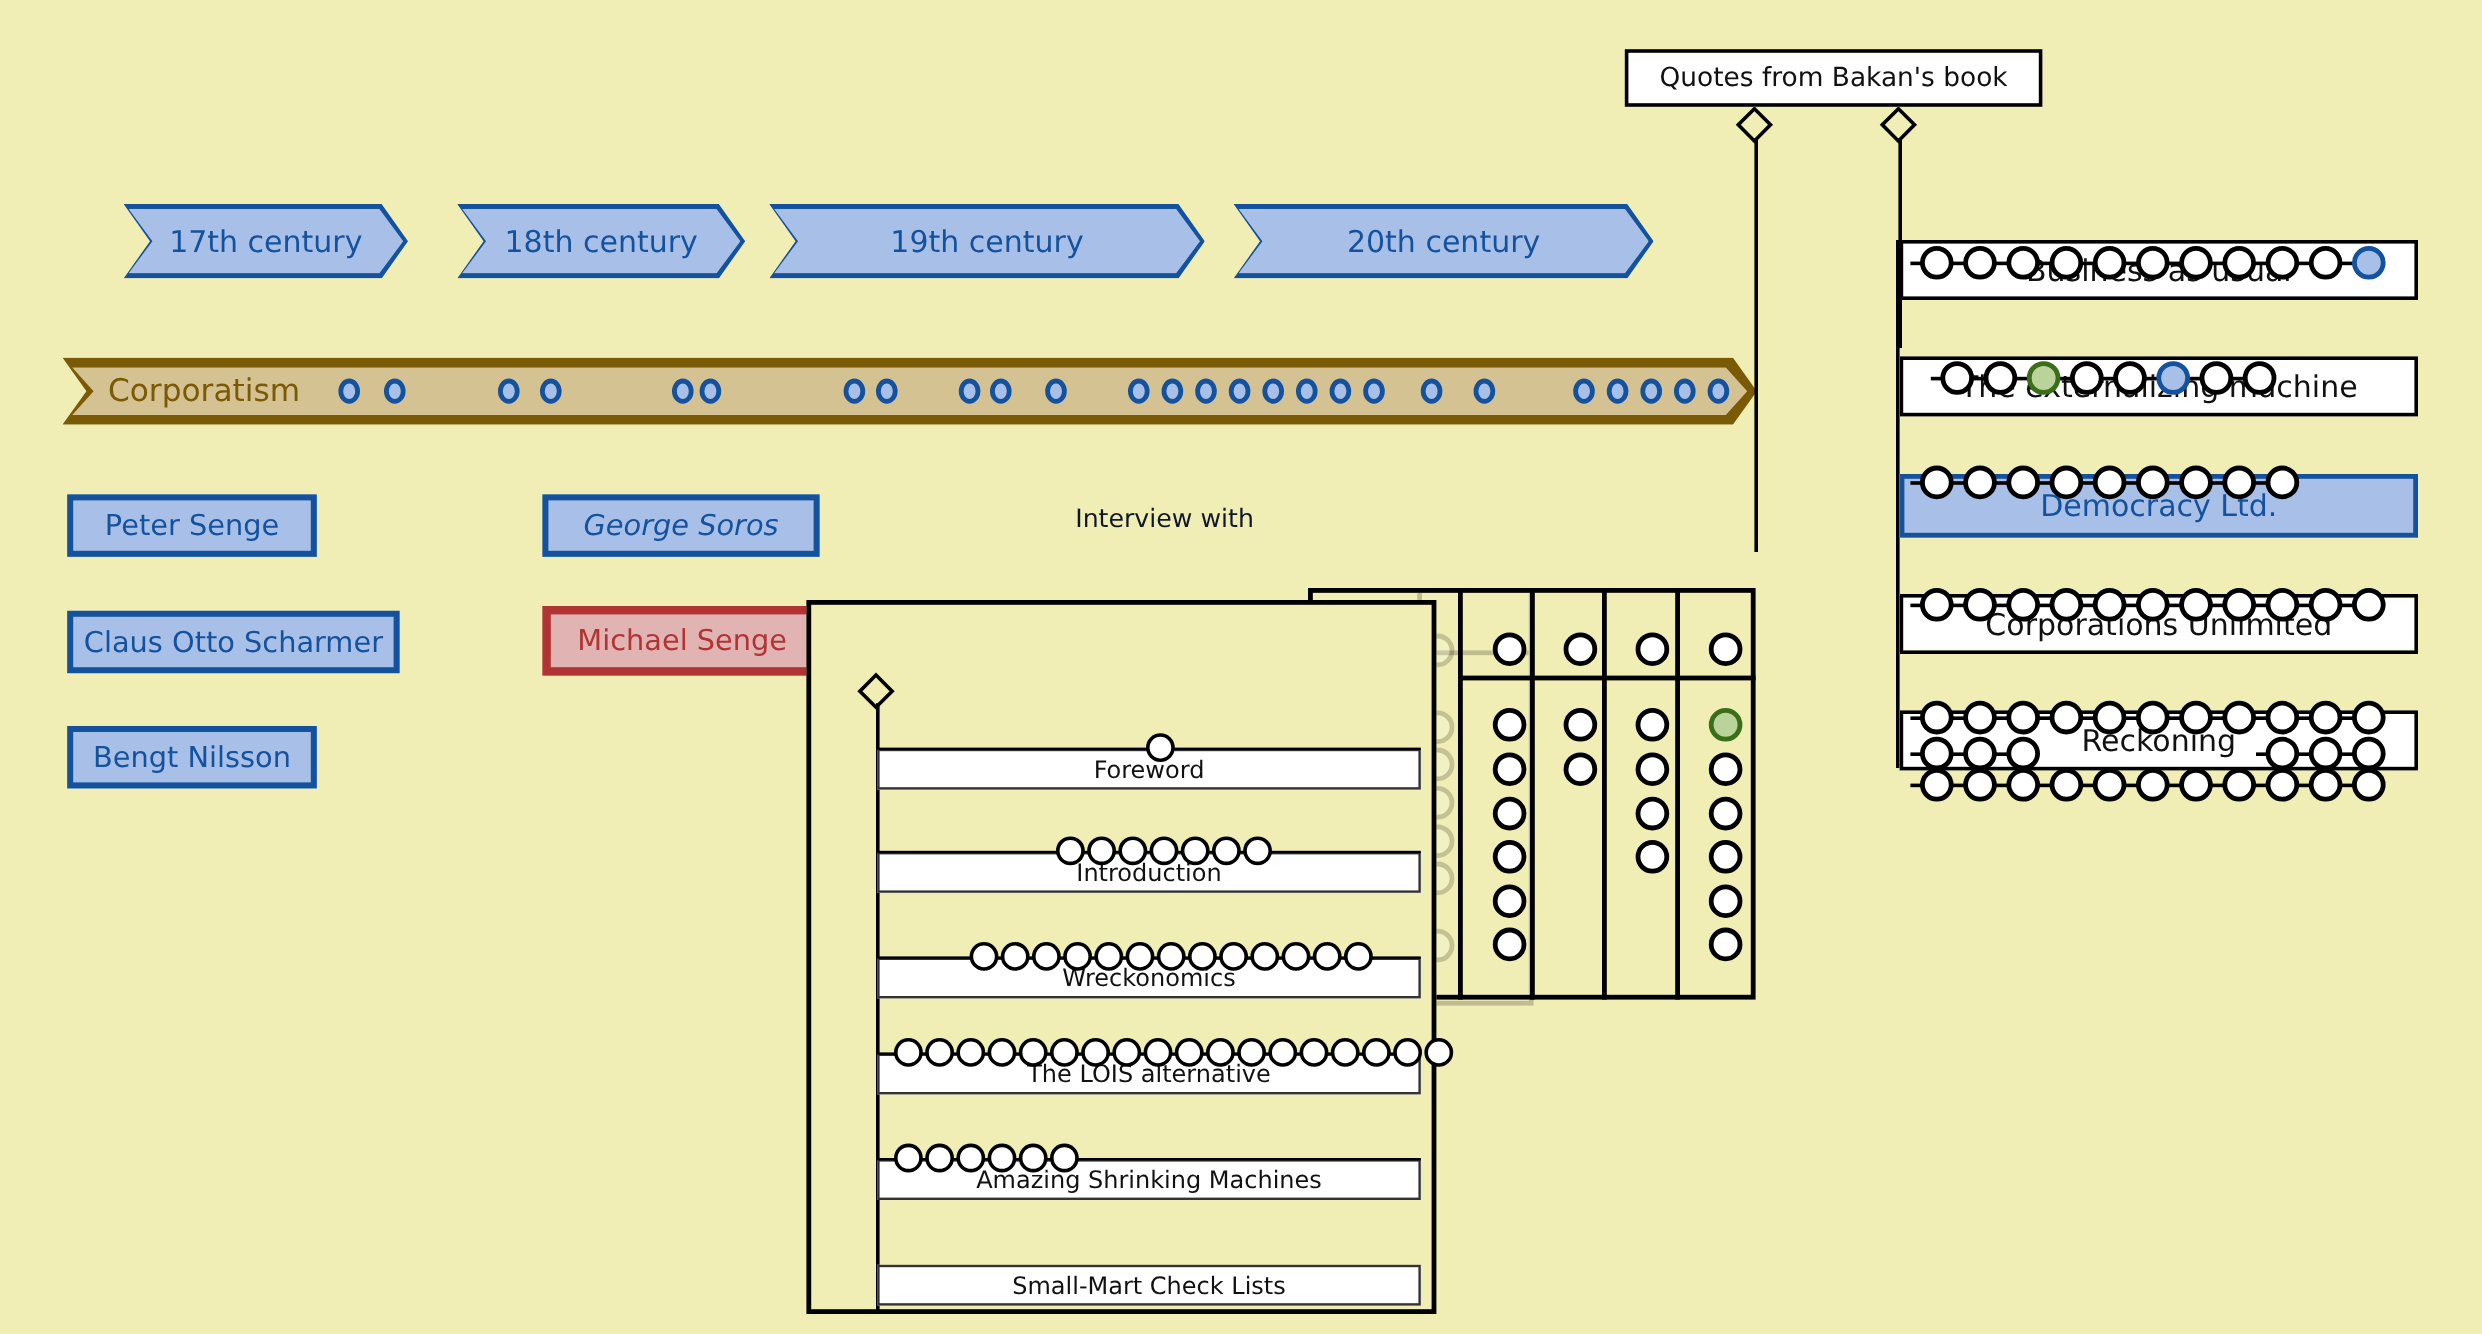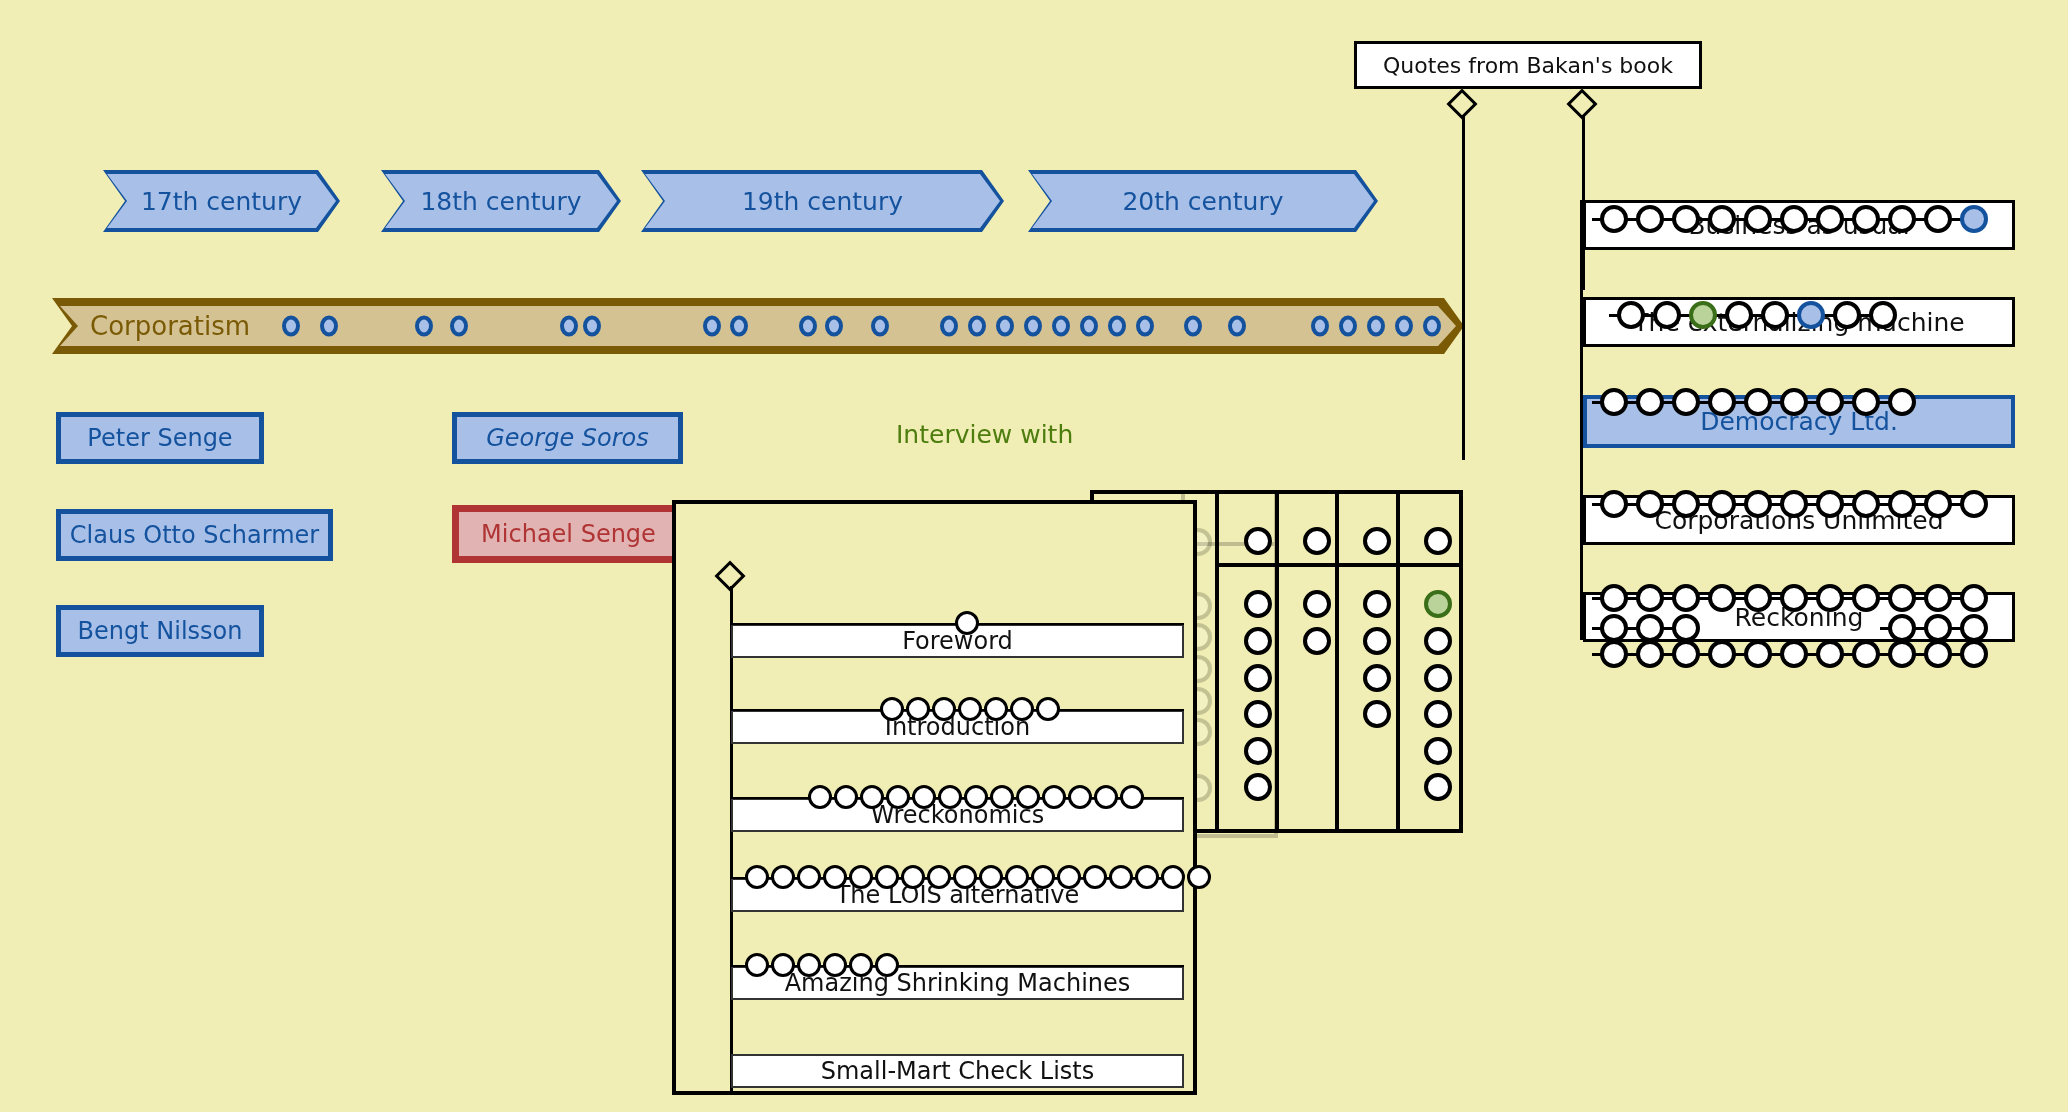--- a/index.html
+++ b/index.html
@@ -52,38 +52,38 @@
 
   
   .pbox{
     position:absolute;box-sizing:border-box;
     display:flex;align-items:center;justify-content:center;
     font-size:24px;white-space:nowrap;
   }
   .pbox.blue{background:#a8c0e8;border:5px solid #14529e;color:#14529e;}
   .pbox.red{background:#e2b3b3;border:7px solid #b03434;color:#b03434;}
   .plain{
-    position:absolute;font-size:25px;color:#4d7c0f;white-space:nowrap;
+    position:absolute;font-size:21px;color:#0f172a;white-space:nowrap;
   }
 
   
   .wbox{
     position:absolute;box-sizing:border-box;
     background:#ffffff;border:3px solid #000;
     display:flex;align-items:center;justify-content:center;
     font-size:22px;color:#111;white-space:nowrap;
   }
   .wbox.thin{border-width:2px;}
 
   
   .chapbox{
     position:absolute;box-sizing:border-box;
     background:#ffffff;border:2px solid #333;
     display:flex;align-items:center;justify-content:center;
-    font-size:24px;color:#111;white-space:nowrap;
+    font-size:20px;color:#111;white-space:nowrap;
   }
 
   
   .bookbox{
     position:absolute;box-sizing:border-box;
     background:#ffffff;border:3px solid #000;
     display:flex;align-items:center;justify-content:center;
     font-size:25px;color:#111;white-space:nowrap;
   }
   .bookbox.sel{background:#a8c0e8;border:4px solid #14529e;color:#14529e;}

